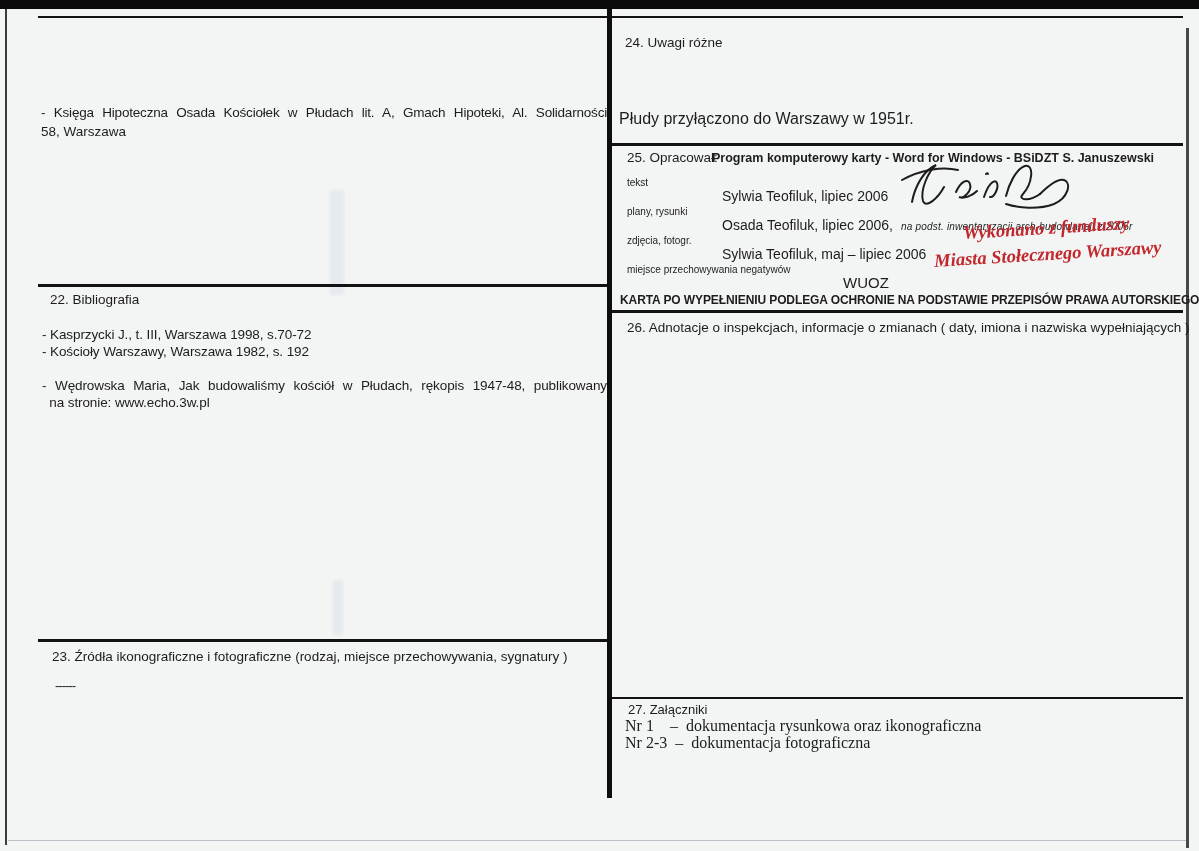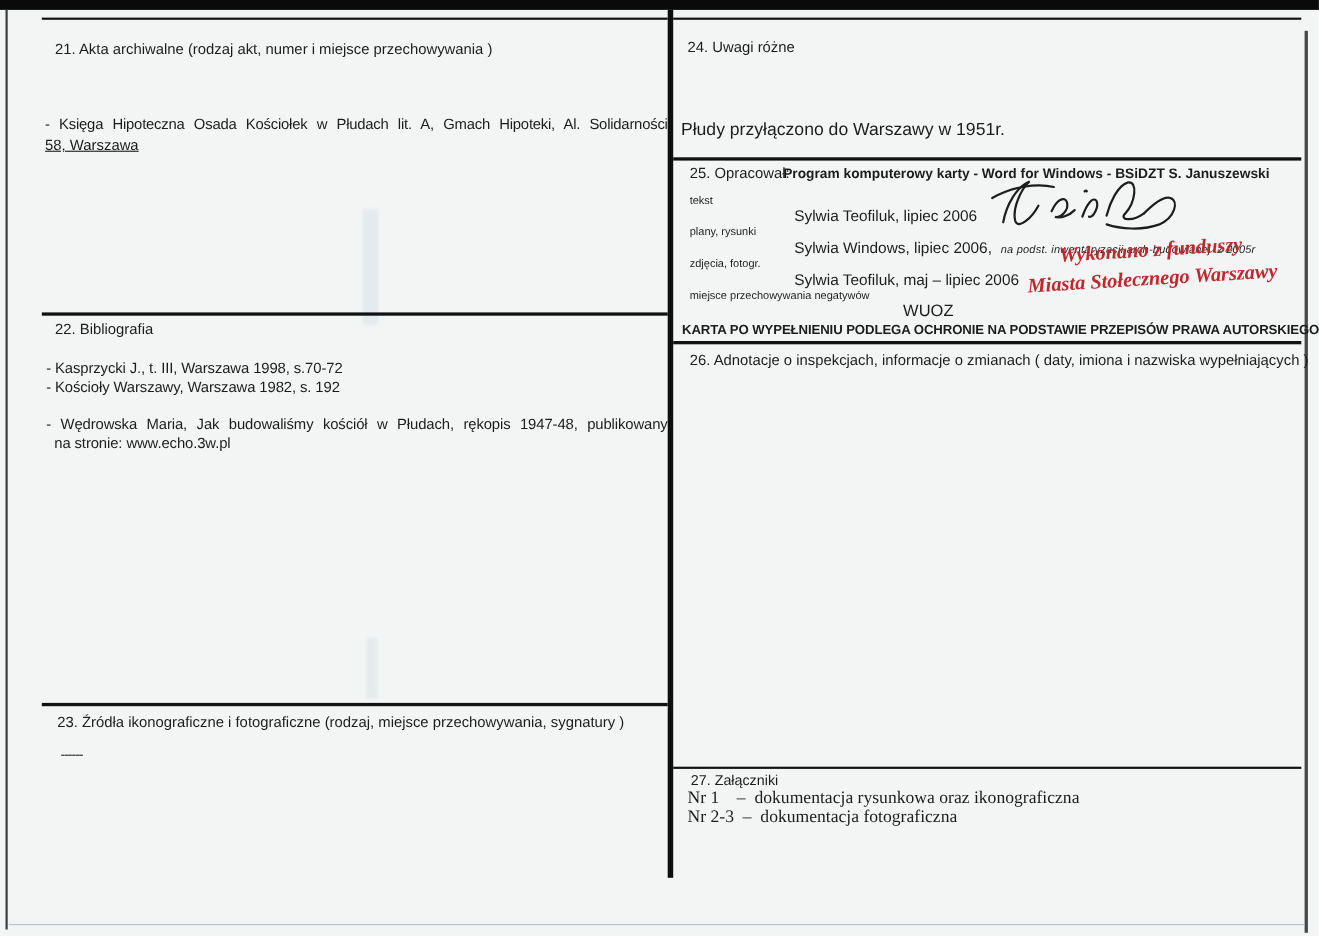--- a/index.html
+++ b/index.html
@@ -44,23 +44,22 @@
   <div class="edge" style="left:1186px;top:28px;width:3px;height:820px;background:#474747;"></div>
   <div class="abs" style="left:8px;top:840px;width:1178px;height:1px;background:#b9c0c7;"></div>
 
   <div class="vline" style="left:607px;top:9px;width:5px;height:789px;"></div>
 
   <div class="streak" style="left:330px;top:190px;width:14px;height:105px;"></div>
   <div class="streak" style="left:333px;top:580px;width:10px;height:55px;"></div>
 
   <div class="hline" style="left:38px;top:16px;width:569px;height:2px;"></div>
 
-  <div class="title" style="left:50px;top:37px;">21. Akta archiwalne (rodzaj akt, numer i miejsce przechowywania )</div>
   <div class="body just" style="left:41px;top:105px;width:566px;">- Księga Hipoteczna Osada Kościołek w Płudach lit. A, Gmach Hipoteki, Al. Solidarności</div>
-  <div class="body" style="left:41px;top:124px;font-size:13.5px;text-decoration:underline;">58, Warszawa</div>
+  <div class="body" style="left:41px;top:124px;font-size:13.5px;">58, Warszawa</div>
 
   <div class="hline" style="left:38px;top:284px;width:569px;height:3px;"></div>
   <div class="title" style="left:50px;top:292px;">22. Bibliografia</div>
   <div class="bib" style="left:42px;top:327px;">- Kasprzycki J., t. III, Warszawa 1998, s.70-72</div>
   <div class="bib" style="left:42px;top:344px;">- Kościoły Warszawy, Warszawa 1982, s. 192</div>
   <div class="bib bibjust" style="left:42px;top:378px;width:565px;">- Wędrowska Maria, Jak budowaliśmy kościół w Płudach, rękopis 1947-48, publikowany</div>
   <div class="bib" style="left:42px;top:395px;">  na stronie: www.echo.3w.pl</div>
 
   <div class="hline" style="left:38px;top:639px;width:569px;height:3px;"></div>
   <div class="title" style="left:52px;top:649px;">23. Źródła ikonograficzne i fotograficzne (rodzaj, miejsce przechowywania, sygnatury )</div>
@@ -74,31 +73,31 @@
   <div class="title" style="left:627px;top:150px;">25. Opracował:</div>
   <div class="bold-head" style="left:712px;top:151px;">Program komputerowy karty - Word for Windows - BSiDZT S. Januszewski</div>
 
   <div class="row-label" style="left:627px;top:177px;">tekst</div>
   <div class="row-value" style="left:722px;top:176px;">
     <span>Sylwia Teofiluk, lipiec 2006</span>
   </div>
 
   <div class="row-label" style="left:627px;top:206px;">plany, rysunki</div>
   <div class="row-value" style="left:722px;top:205px;">
-    <span>Sylwia Windows, lipiec 2006,</span>
+    <span>Osada Teofiluk, lipiec 2006,</span>
     <span class="row-note">na podst. inwentaryzacji arch-budowlanej .z  2005r</span>
   </div>
 
   <div class="row-label" style="left:627px;top:235px;">zdjęcia, fotogr.</div>
   <div class="row-value" style="left:722px;top:234px;">
     <span>Sylwia Teofiluk, maj – lipiec 2006</span>
   </div>
 
   <div class="row-label" style="left:627px;top:264px;">miejsce przechowywania negatywów</div>
-  <div class="row-value" style="left:821px;top:262px;font-size:15px;align-items:center;">
+  <div class="row-value" style="left:843px;top:262px;font-size:15px;align-items:center;">
     <span>WUOZ</span>
   </div>
 
   <svg class="abs" style="left:898px;top:156px;" width="184" height="60" viewBox="0 0 184 60">
     <g fill="none" stroke="#1d1d1d" stroke-width="2" stroke-linecap="round">
       <path d="M14,46 C17,30 26,14 38,9 C30,16 22,34 25,45 C28,53 40,42 46,31"></path>
       <path d="M4,24 C22,14 44,10 60,14"></path>
       <path d="M58,36 C63,25 70,22 72,28 C74,35 66,43 61,41 C66,43 74,40 79,35"></path>
       <path d="M88,18 C89,17 90,17 90,18"></path>
       <path d="M86,41 C90,29 96,22 99,27 C101,32 96,42 92,41"></path>

